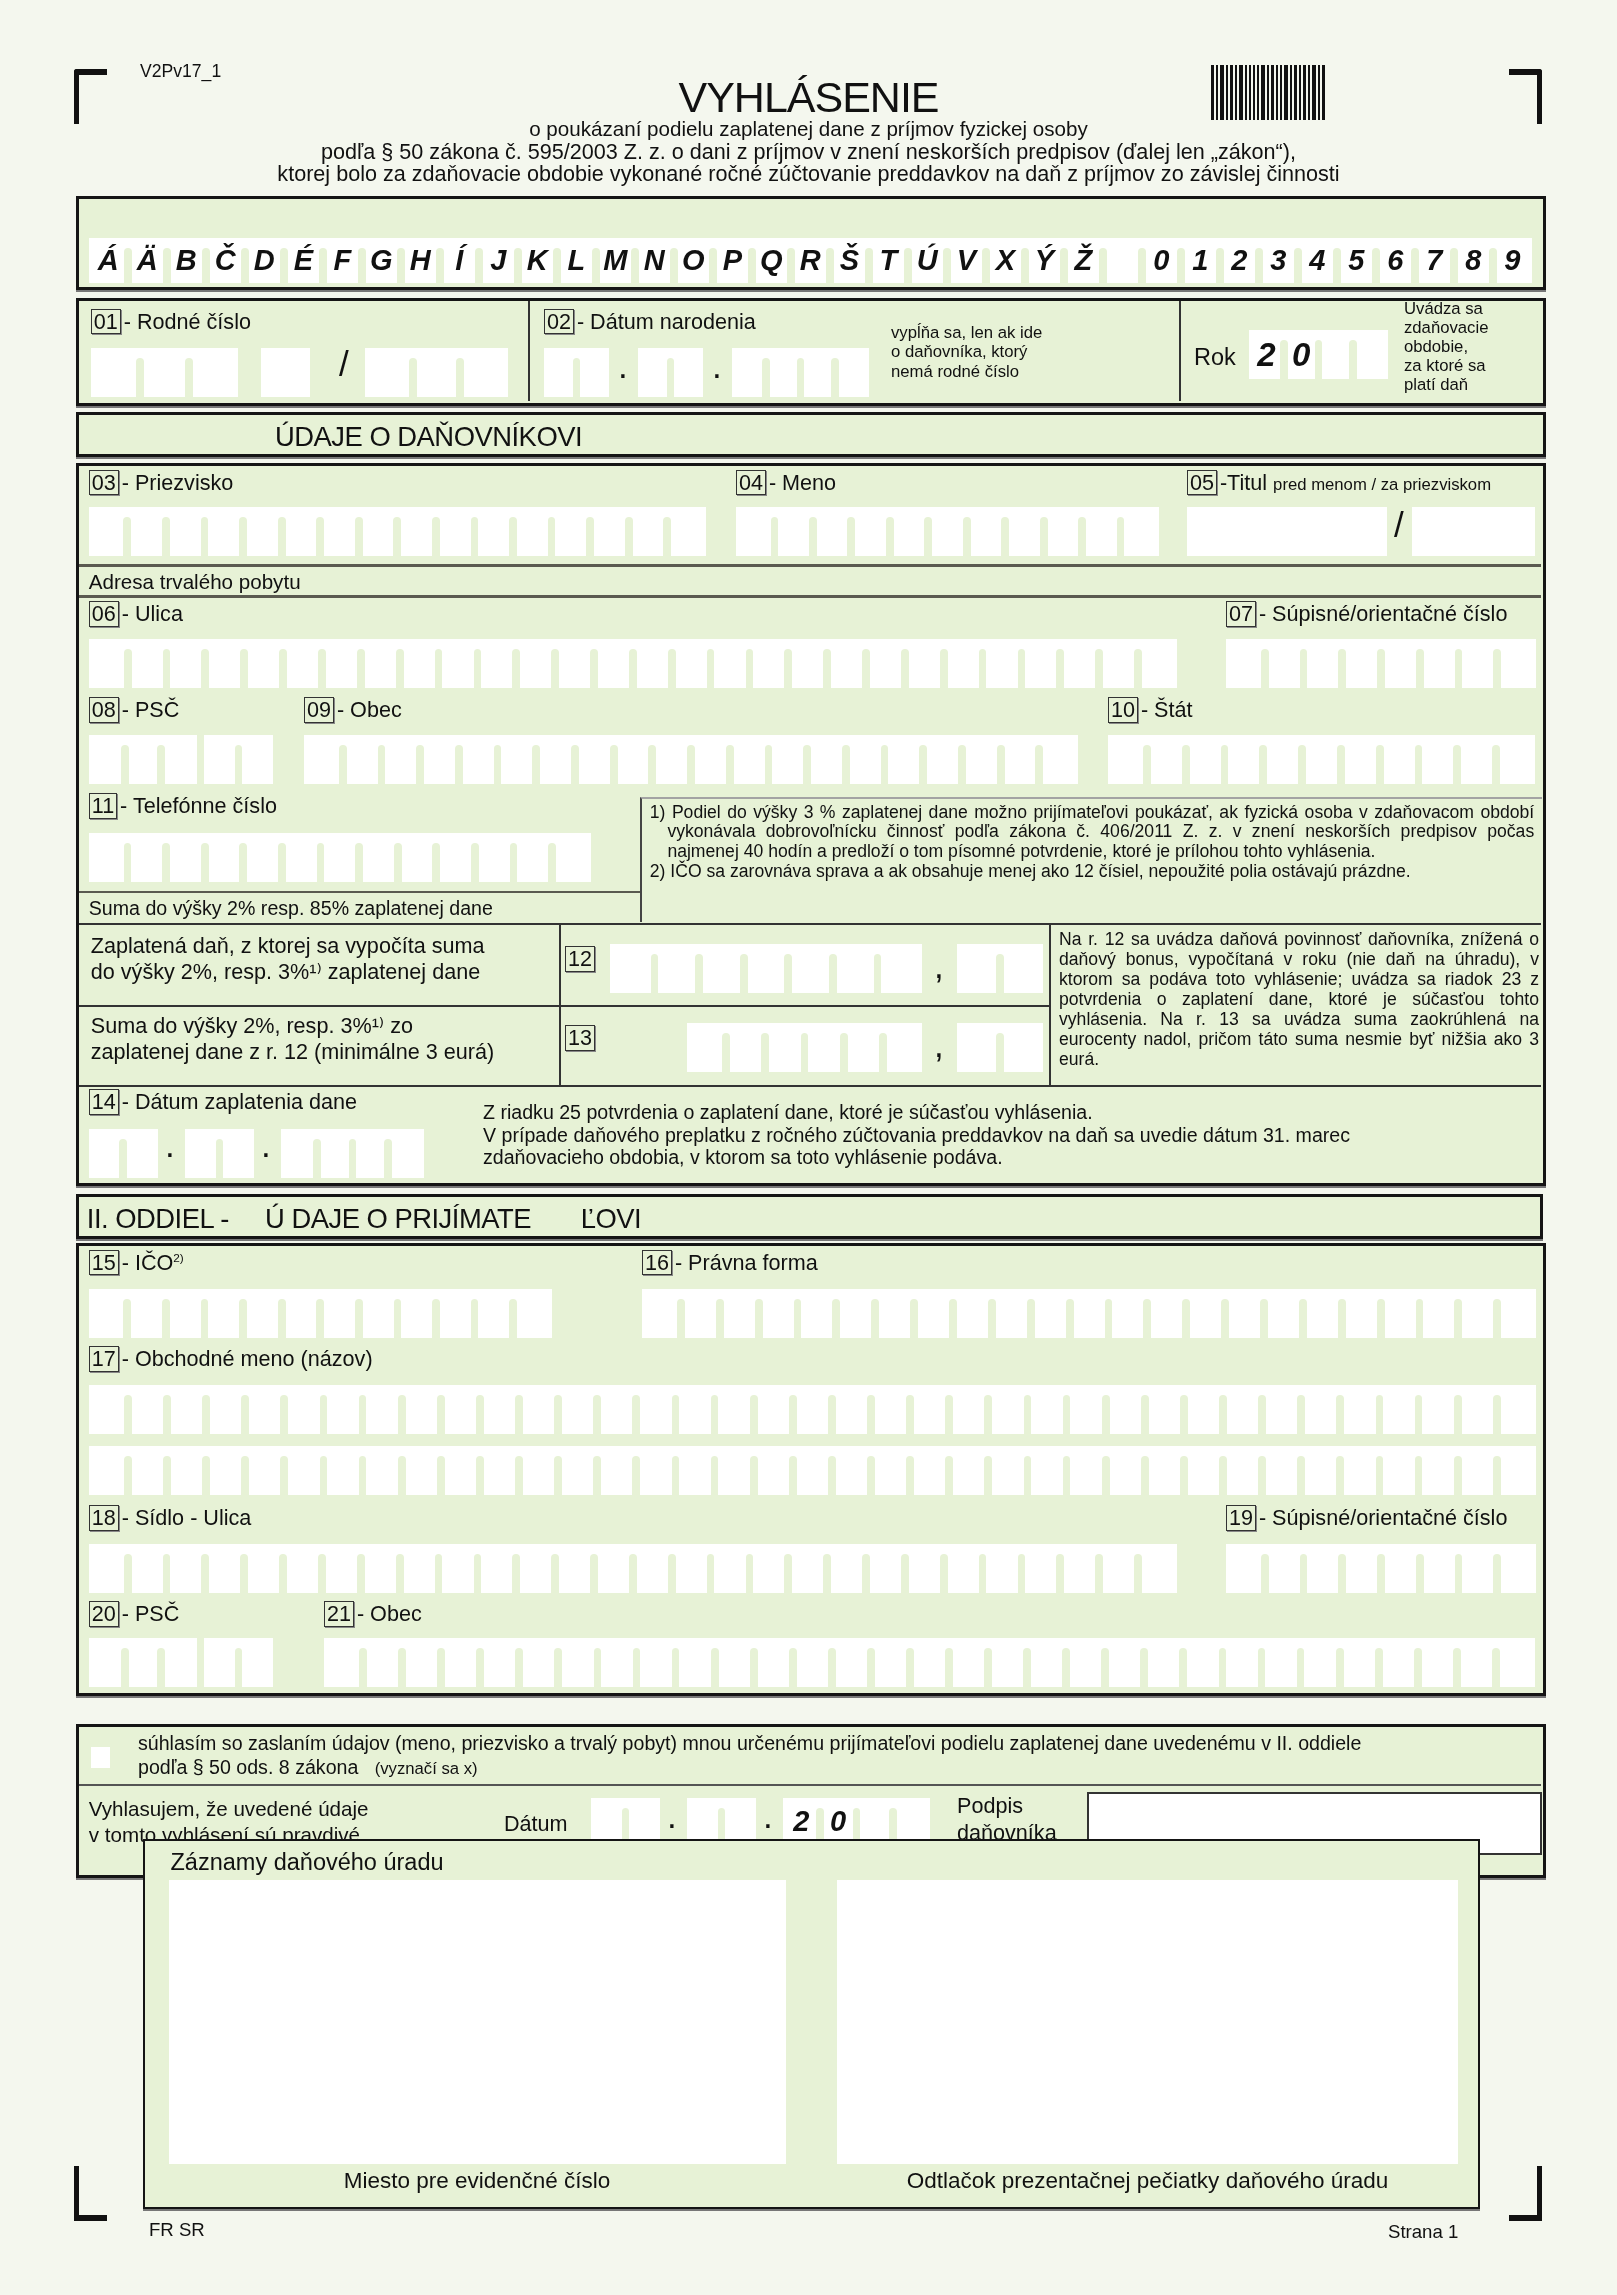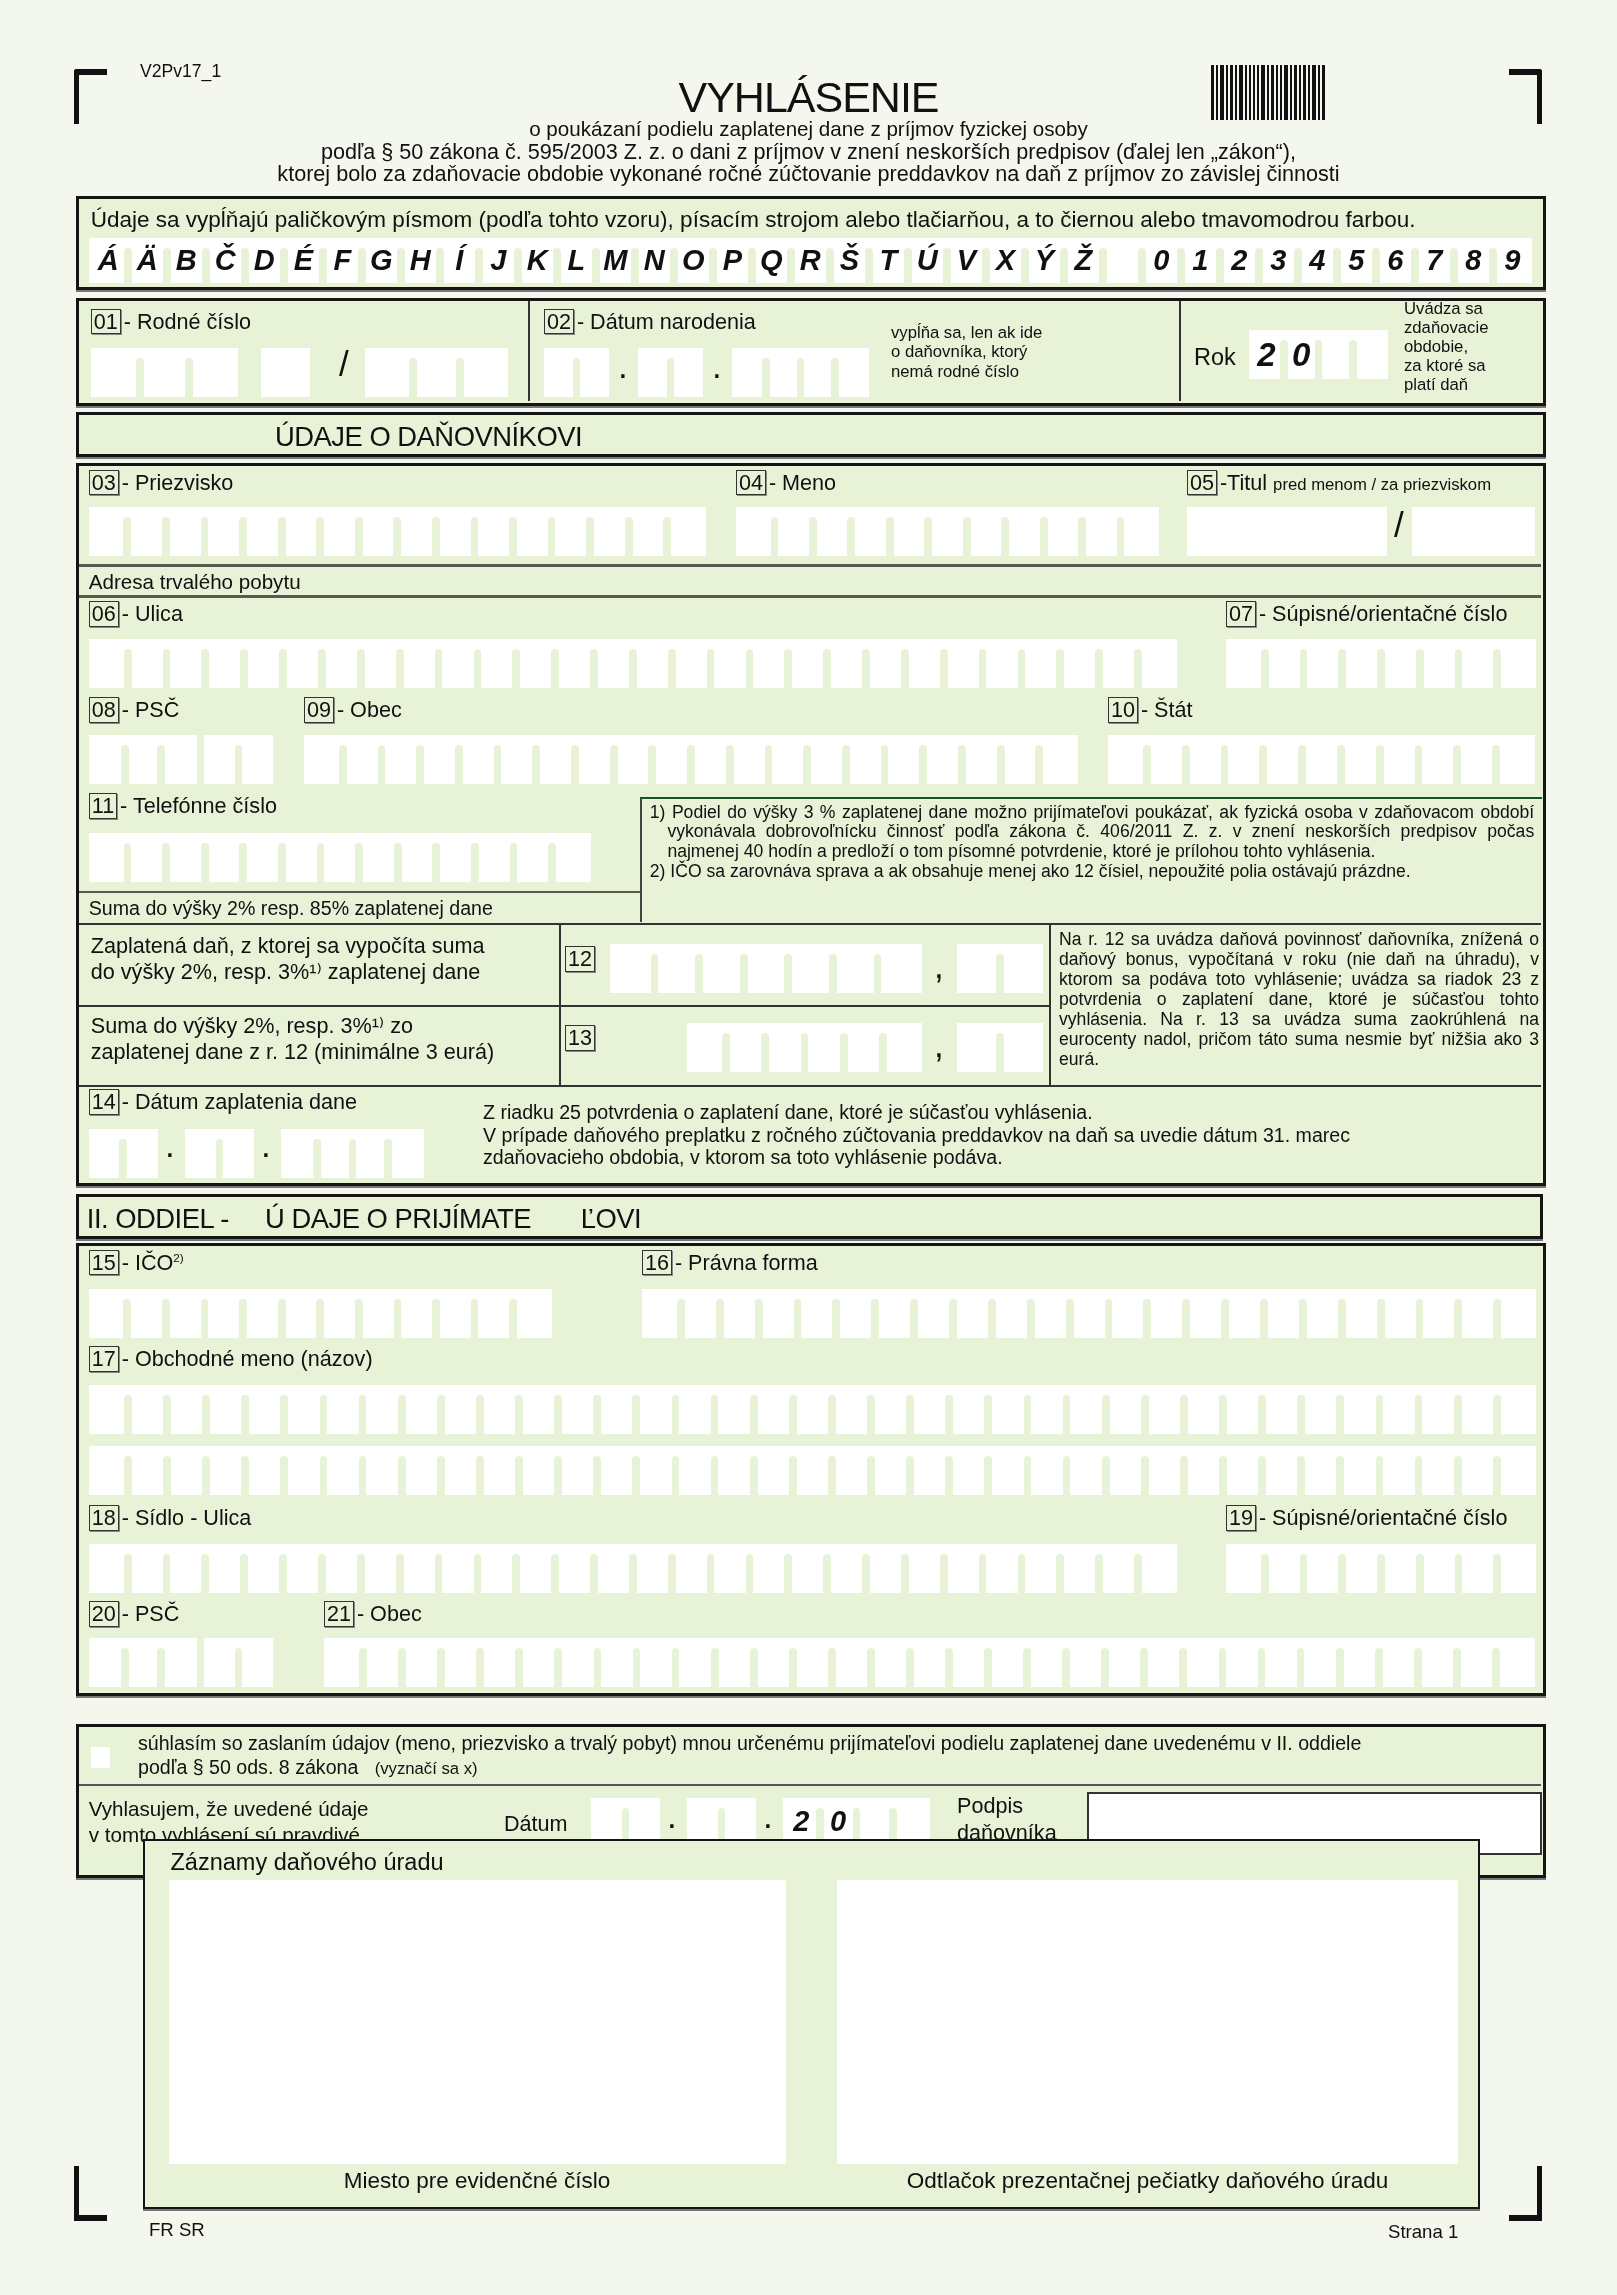--- a/index.html
+++ b/index.html
@@ -64,21 +64,20 @@
     <span style="width:2.9px"></span>
 </div>
 <div class="abs" style="left:0;width:1617px;top:73px;text-align:center;font-size:43px;letter-spacing:-1px;">VYHLÁSENIE</div>
 <div class="abs" style="left:0;width:1617px;top:118px;text-align:center;font-size:20.6px;line-height:22.5px;">
   <div>o poukázaní podielu zaplatenej dane z príjmov fyzickej osoby</div>
   <div style="font-size:21.6px;">podľa § 50 zákona č. 595/2003 Z. z. o dani z príjmov v znení neskorších predpisov (ďalej len „zákon“),</div>
   <div style="font-size:21.6px;">ktorej bolo za zdaňovacie obdobie vykonané ročné zúčtovanie preddavkov na daň z príjmov zo závislej činnosti</div>
 </div>
 
 <div class="box" style="left:76px;top:196px;width:1470px;height:94px;">
-  <div class="lbl" style="left:11.8px;top:7.8px;font-size:22.5px;">Údaje sa vypĺňajú paličkovým písmom (podľa tohto vzoru), písacím strojom alebo tlačiarňou, a to čiernou alebo tmavomodrou farbou.</div>
   <div class="cells" id="sample-chars" style="left:9.8px;top:39px;width:1443px;height:45px;">
       <div class="cell hand" style="font-size: 29px;">Á</div>
       <div class="cell hand" style="font-size: 29px;">Ä</div>
       <div class="cell hand" style="font-size: 29px;">B</div>
       <div class="cell hand" style="font-size: 29px;">Č</div>
       <div class="cell hand" style="font-size: 29px;">D</div>
       <div class="cell hand" style="font-size: 29px;">É</div>
       <div class="cell hand" style="font-size: 29px;">F</div>
       <div class="cell hand" style="font-size: 29px;">G</div>
       <div class="cell hand" style="font-size: 29px;">H</div>
@@ -320,21 +319,21 @@
       <div class="cell"></div>
       <div class="cell"></div>
       <div class="cell"></div>
       <div class="cell"></div>
       <div class="cell"></div>
       <div class="cell"></div>
       <div class="cell"></div>
       <div class="cell"></div>
     </div>
 
-  <div class="abs" style="left:561px;top:331px;width:902px;height:125px;border-left:2px solid #444;border-top:2px solid #14532d;padding:3.9px 7.8px;font-size:17.6px;line-height:19.6px;text-align:justify;">
+  <div class="abs" style="left:561px;top:331px;width:902px;height:125px;border-left:2px solid #444;border-top:2px solid #a3a3a3;padding:3.9px 7.8px;font-size:17.6px;line-height:19.6px;text-align:justify;">
     <div style="padding-left:17.6px;text-indent:-17.6px;">1) Podiel do výšky 3 % zaplatenej dane možno prijímateľovi poukázať, ak fyzická osoba v zdaňovacom období vykonávala dobrovoľnícku činnosť podľa zákona č. 406/2011 Z. z. v znení neskorších predpisov počas najmenej 40 hodín a predloží o tom písomné potvrdenie, ktoré je prílohou tohto vyhlásenia.</div>
     <div>2) IČO sa zarovnáva sprava a ak obsahuje menej ako 12 čísiel, nepoužité polia ostávajú prázdne.</div>
   </div>
   <div class="hline" style="left:0;top:425px;width:561px;height:2px;"></div>
   <div class="lbl" style="left:9.8px;top:431px;font-size:19.6px;">Suma do výšky 2%  resp. 85%   zaplatenej dane</div>
 
   <div class="hline" style="left:0;top:457px;width:1462px;height:2px;background:#333;"></div>
 
   <div class="abs" style="left:11.8px;top:467px;font-size:21.6px;line-height:25.5px;">
     <div>Zaplatená daň, z ktorej sa vypočíta suma</div>

